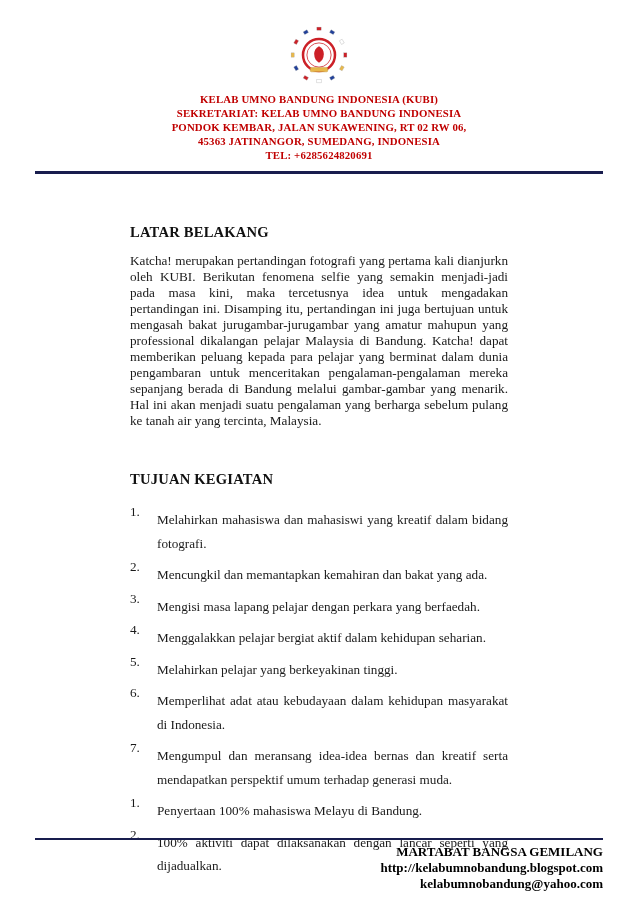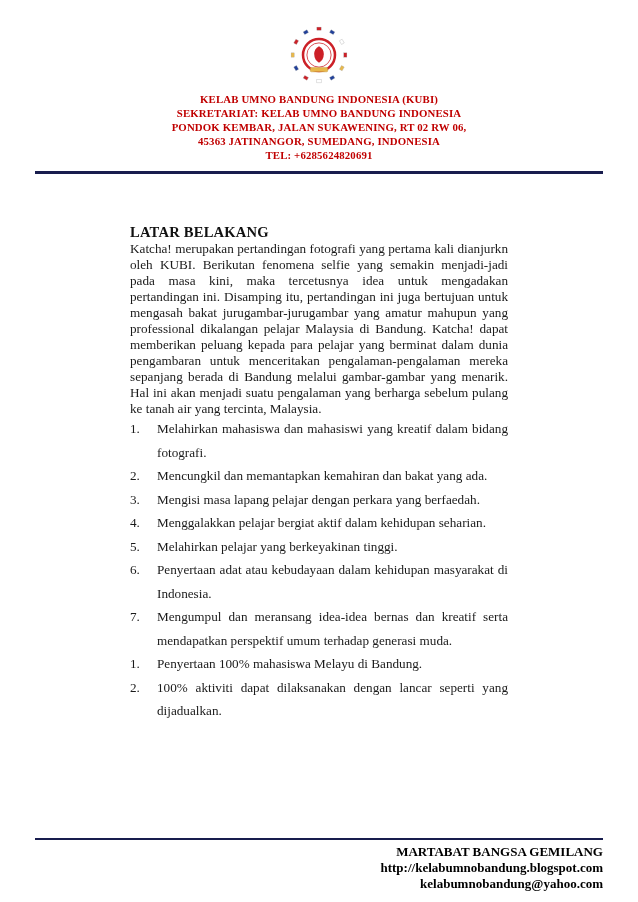--- a/index.html
+++ b/index.html
@@ -39,21 +39,21 @@
   
   .doc-body {
     padding: 0 95px;
   }
   .section-title {
     font-size: 14.6px;
     font-weight: bold;
     color: #111;
     letter-spacing: 0.2px;
   }
-  .title-latar { margin-top: 50px; }
+  .title-latar { margin-top: 50px; margin-bottom: 12px; }
   .title-tujuan { margin-top: 42px; margin-bottom: 12px; }
   .title-indikator { margin-top: 42px; margin-bottom: 12px; }
   .para {
     font-size: 13.2px;
     line-height: 16px;
     text-align: justify;
   }
   .num-list {
     list-style: none;
   }
@@ -61,20 +61,21 @@
     display: flex;
     font-size: 13.2px;
     line-height: 23.5px;
   }
   .num-list .num {
     flex: 0 0 27px;
   }
   .num-list .txt {
     flex: 1;
     text-align: justify;
+    margin-top: 8px;
   }
   
   .doc-footer {
     position: absolute;
     left: 0;
     right: 0;
     bottom: 10px;
     text-align: right;
   }
   .rule-bottom { height: 2.5px; margin-bottom: 4px; }
@@ -152,20 +153,21 @@
     </div>
   </header>
 
   <div class="rule rule-top"></div>
 
   <main class="doc-body">
 
     <h2 class="section-title title-latar">LATAR BELAKANG</h2>
     <p class="para">Katcha! merupakan pertandingan fotografi yang pertama kali dianjurkn oleh KUBI. Berikutan fenomena selfie yang semakin menjadi-jadi pada masa kini, maka tercetusnya idea untuk mengadakan pertandingan ini. Disamping itu, pertandingan ini juga bertujuan untuk mengasah bakat jurugambar-jurugambar yang amatur mahupun yang professional dikalangan pelajar Malaysia di Bandung. Katcha! dapat memberikan peluang kepada para pelajar yang berminat dalam dunia pengambaran untuk menceritakan pengalaman-pengalaman mereka sepanjang berada di Bandung melalui gambar-gambar yang menarik. Hal ini akan menjadi suatu pengalaman yang berharga sebelum pulang ke tanah air yang tercinta, Malaysia.</p>
 
+    <h2 class="section-title title-tujuan">TUJUAN KEGIATAN</h2>
     <ol class="num-list">
       <li>
         <span class="num">1.</span>
         <span class="txt">Melahirkan mahasiswa dan mahasiswi yang kreatif dalam bidang fotografi.</span>
       </li>
       <li>
         <span class="num">2.</span>
         <span class="txt">Mencungkil dan memantapkan kemahiran dan bakat yang ada.</span>
       </li>
       <li>
@@ -175,21 +177,21 @@
       <li>
         <span class="num">4.</span>
         <span class="txt">Menggalakkan pelajar bergiat aktif dalam kehidupan seharian.</span>
       </li>
       <li>
         <span class="num">5.</span>
         <span class="txt">Melahirkan pelajar yang berkeyakinan tinggi.</span>
       </li>
       <li>
         <span class="num">6.</span>
-        <span class="txt">Penyertaan adat atau kebudayaan dalam kehidupan masyarakat di Indonesia.</span>
+        <span class="txt">Memperlihat adat atau kebudayaan dalam kehidupan masyarakat di Indonesia.</span>
       </li>
       <li>
         <span class="num">7.</span>
         <span class="txt">Mengumpul dan meransang idea-idea bernas dan kreatif serta mendapatkan perspektif umum terhadap generasi muda.</span>
       </li>
     </ol>
 
     <ol class="num-list">
       <li>
         <span class="num">1.</span>

